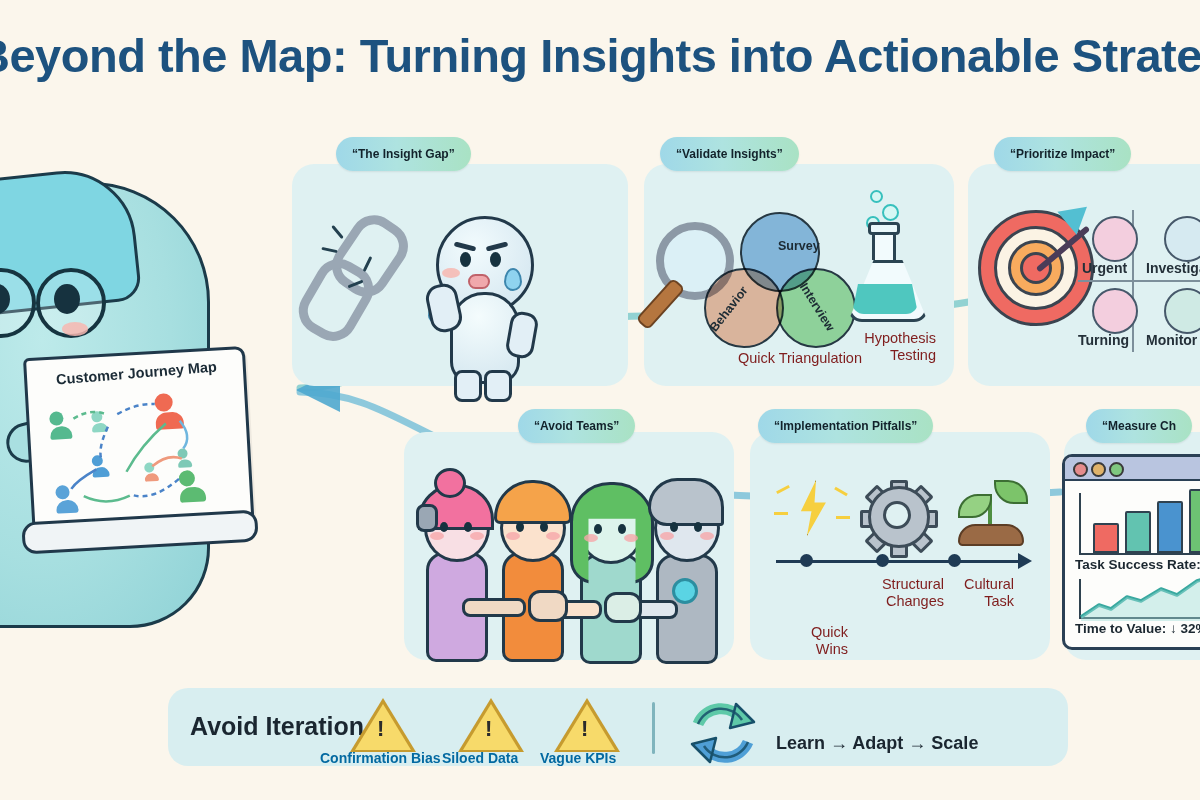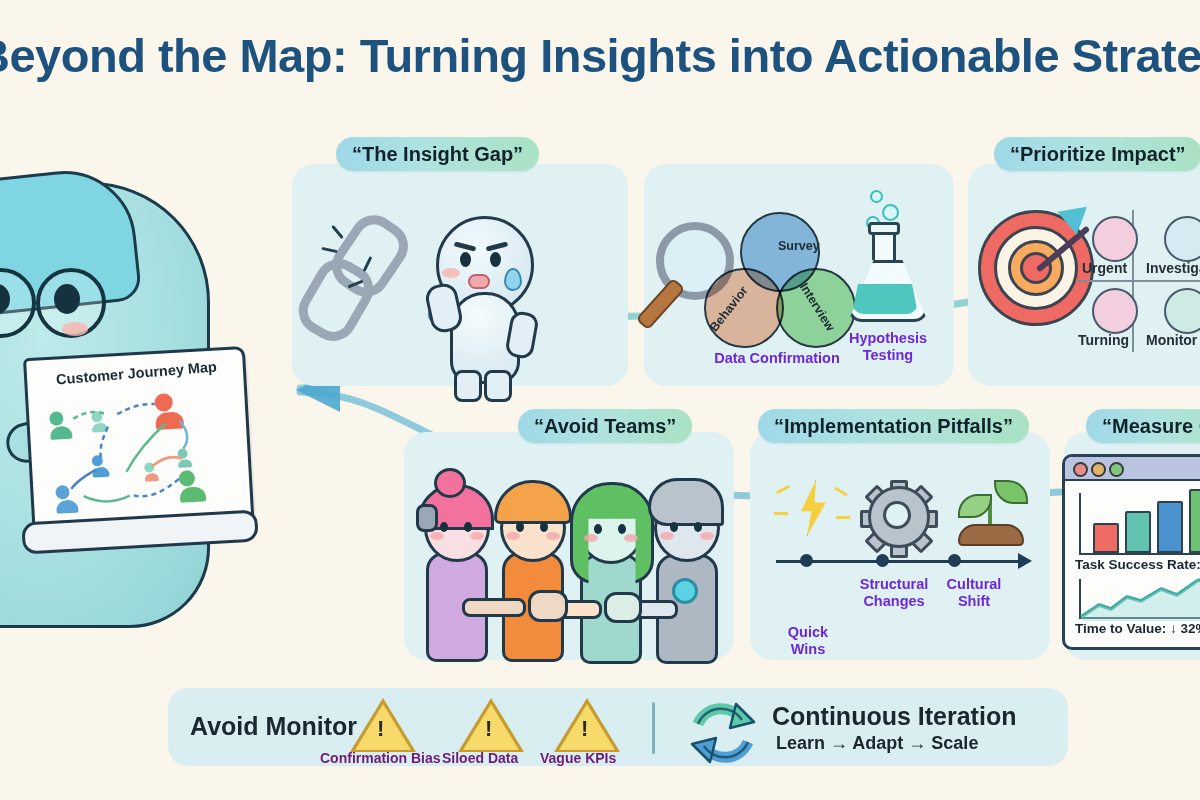--- a/index.html
+++ b/index.html
@@ -23,27 +23,27 @@
   .panel{
     position:absolute;
     background:#dff1f2;
     border-radius:22px;
   }
   .pill{
     position:absolute;
     height:34px;line-height:34px;
     padding:0 16px;border-radius:17px;
     background:linear-gradient(90deg,#9fd8e8 0%,#aee3e0 45%,#a9e2c4 100%);
-    color:#12222b;font-weight:bold;font-size:20px;
+    color:#12222b;font-weight:bold;font-size:12px;
     white-space:nowrap;z-index:6;
     box-shadow:0 1px 2px rgba(0,0,0,.08);
   }
   .cap{
-    position:absolute;text-align:center;
-    color:#6d28d9;font-weight:bold;font-size:14.5px;line-height:1.15;
+    position:absolute;text-align:right;
+    color:#7f1d1d;font-weight:normal;font-size:14.5px;line-height:1.15;
     white-space:pre-line;
   }
 
   
   .mascot-body{
     position:absolute;left:-96px;top:182px;width:300px;height:440px;
     background:radial-gradient(ellipse at 45% 35%,#bdeaea 0%,#a7dfe0 55%,#8fd2d6 100%);
     border:3px solid #1b3b4a;border-radius:120px 120px 80px 80px;
   }
   .mascot-hair{
@@ -151,21 +151,21 @@
 
   
   .footer{
     position:absolute;left:168px;top:688px;width:900px;height:78px;
     background:#d8eef0;border-radius:20px;
   }
   .foot-title{position:absolute;font-size:25px;font-weight:bold;color:#1a2630;white-space:nowrap;}
   .warn{position:absolute;width:0;height:0;border-left:28px solid transparent;border-right:28px solid transparent;border-bottom:46px solid #f7da6a;}
   .warn-out{position:absolute;width:0;height:0;border-left:33px solid transparent;border-right:33px solid transparent;border-bottom:54px solid #c69b2f;}
   .warn-mark{position:absolute;color:#2b2b2b;font-weight:bold;font-size:22px;}
-  .pit-lab{position:absolute;font-size:14px;font-weight:bold;color:#701a75;white-space:nowrap;}
+  .pit-lab{position:absolute;font-size:14px;font-weight:bold;color:#0369a1;white-space:nowrap;}
   .divider{position:absolute;width:3px;background:#7fb4bd;border-radius:2px;}
   .cyc{position:absolute;width:78px;height:78px;}
   .sub{position:absolute;font-size:18px;font-weight:bold;color:#1a2630;white-space:nowrap;}
 </style>
 </head>
 <body>
 
 <div id="stage">
 
   <div class="title">Beyond the Map: Turning Insights into Actionable Strategies</div>
@@ -273,34 +273,35 @@
     </div>
 
     <div>
       <div class="venn" style="left:96px;top:48px;background:rgba(110,168,218,.72);"></div>
       <div class="venn" style="left:60px;top:104px;background:rgba(246,166,130,.72);"></div>
       <div class="venn" style="left:132px;top:104px;background:rgba(126,208,126,.72);"></div>
       <div class="venn-lab" style="left:112px;top:75px;margin-left:22px;">Survey</div>
       <div class="venn-lab" style="left:58px;top:138px;transform:rotate(-52deg);">Behavior</div>
       <div class="venn-lab" style="left:146px;top:136px;transform:rotate(58deg);">Interview</div>
     </div>
-    <div class="cap" style="left:48px;top:186px;width:170px;">Data Confirmation</div>
+    <div class="cap" style="left:48px;top:186px;width:170px;">Quick Triangulation</div>
 
     <div>
       <div class="bubble" style="left:226px;top:26px;width:9px;height:9px;"></div>
       <div class="bubble" style="left:238px;top:40px;width:13px;height:13px;"></div>
       <div class="bubble" style="left:222px;top:52px;width:10px;height:10px;"></div>
       <div class="flask-neck" style="left:228px;top:62px;"></div>
       <div style="position:absolute;left:224px;top:58px;width:26px;height:7px;background:#eaf8fa;border:3px solid #2b4452;border-radius:4px;"></div>
       <div style="position:absolute;left:204px;top:96px;width:74px;height:56px;background:#f2fbfd;border:3px solid #2b4452;border-radius:6px 6px 14px 14px;clip-path:polygon(32% 0,68% 0,100% 100%,0 100%);"></div>
       <div style="position:absolute;left:208px;top:120px;width:66px;height:30px;background:#4fc7bf;border-radius:0 0 12px 12px;clip-path:polygon(9% 0,91% 0,100% 100%,0 100%);"></div>
     </div>
     <div class="cap" style="left:196px;top:166px;width:96px;">Hypothesis
 Testing</div>
   </div>
+  <div class="pill" style="left:660px;top:137px;">“Validate Insights”</div>
 
   <div class="panel" style="left:968px;top:164px;width:270px;height:222px;">
     <div>
       <div class="ring" style="left:10px;top:46px;width:110px;height:110px;background:#ef6a62;border:3px solid #3b4450;"></div>
       <div class="ring" style="left:26px;top:62px;width:78px;height:78px;background:#fbf3e4;border:3px solid #3b4450;"></div>
       <div class="ring" style="left:40px;top:76px;width:50px;height:50px;background:#f8ab5e;border:3px solid #3b4450;"></div>
       <div class="ring" style="left:52px;top:88px;width:26px;height:26px;background:#ef6a62;border:3px solid #3b4450;"></div>
       <div class="arrow-shaft" style="left:62px;top:82px;"></div>
       <div class="fletch" style="left:96px;top:36px;"></div>
     </div>
@@ -396,21 +397,21 @@
     <div class="road-line" style="left:26px;top:128px;width:248px;"></div>
     <div class="road-arrow" style="left:268px;top:121px;"></div>
     <div class="road-dot" style="left:50px;top:122px;"></div>
     <div class="road-dot" style="left:126px;top:122px;"></div>
     <div class="road-dot" style="left:198px;top:122px;"></div>
     <div class="cap" style="left:18px;top:144px;width:80px;margin-top:48px;">Quick
 Wins</div>
     <div class="cap" style="left:94px;top:144px;width:100px;">Structural
 Changes</div>
     <div class="cap" style="left:184px;top:144px;width:80px;">Cultural
-Shift</div>
+Task</div>
   </div>
   <div class="pill" style="left:758px;top:409px;">“Implementation Pitfalls”</div>
 
   <div class="panel" style="left:1064px;top:432px;width:200px;height:228px;">
     <div class="dash" style="left:-2px;top:22px;width:176px;height:190px;">
       <div class="dash-bar"></div>
       <div class="dot" style="left:8px;background:#e58c8c;"></div>
       <div class="dot" style="left:26px;background:#e0b36a;"></div>
       <div class="dot" style="left:44px;background:#7fc77f;"></div>
 
@@ -433,21 +434,21 @@
           <polygon points="2,42 20,30 32,34 48,22 62,26 82,14 98,20 118,6 132,2 132,46 2,46" fill="#9fded7" opacity=".45"></polygon>
         </svg>
       </div>
       <div class="metric" style="left:10px;top:164px;">Time to Value: ↓ 32%</div>
     </div>
 
   </div>
   <div class="pill" style="left:1086px;top:409px;">“Measure Ch</div>
 
   <div class="footer">
-    <div class="foot-title" style="left:22px;top:24px;">Avoid Monitor</div>
+    <div class="foot-title" style="left:22px;top:24px;">Avoid Iteration</div>
 
     <div>
       <div class="warn-out" style="left:182px;top:10px;"></div>
       <div class="warn" style="left:187px;top:16px;"></div>
       <div class="warn-mark" style="left:209px;top:28px;">!</div>
       <div class="pit-lab" style="left:152px;top:62px;">Confirmation Bias</div>
     </div>
 
     <div>
       <div class="warn-out" style="left:290px;top:10px;"></div>
@@ -467,17 +468,16 @@
 
     <svg class="cyc" style="left:516px;top:6px;" viewBox="0 0 78 78">
       <path d="M14 30 A 25 25 0 0 1 58 26" stroke="#5ec9a8" stroke-width="11" fill="none" stroke-linecap="butt"></path>
       <polygon points="52,10 70,28 46,34" fill="#5ec9a8" stroke="#17506a" stroke-width="2.5" stroke-linejoin="round"></polygon>
       <path d="M64 48 A 25 25 0 0 1 20 52" stroke="#4f9fd6" stroke-width="11" fill="none" stroke-linecap="butt"></path>
       <polygon points="26,68 8,50 32,44" fill="#4f9fd6" stroke="#17506a" stroke-width="2.5" stroke-linejoin="round"></polygon>
       <path d="M14 30 A 25 25 0 0 1 58 26" stroke="#17506a" stroke-width="2.5" fill="none" opacity=".85"></path>
       <path d="M64 48 A 25 25 0 0 1 20 52" stroke="#17506a" stroke-width="2.5" fill="none" opacity=".85"></path>
     </svg>
 
-    <div class="foot-title" style="left:604px;top:14px;">Continuous Iteration</div>
     <div class="sub" style="left:608px;top:45px;">Learn → Adapt → Scale</div>
   </div>
 
 </div>
 
 </body></html>

